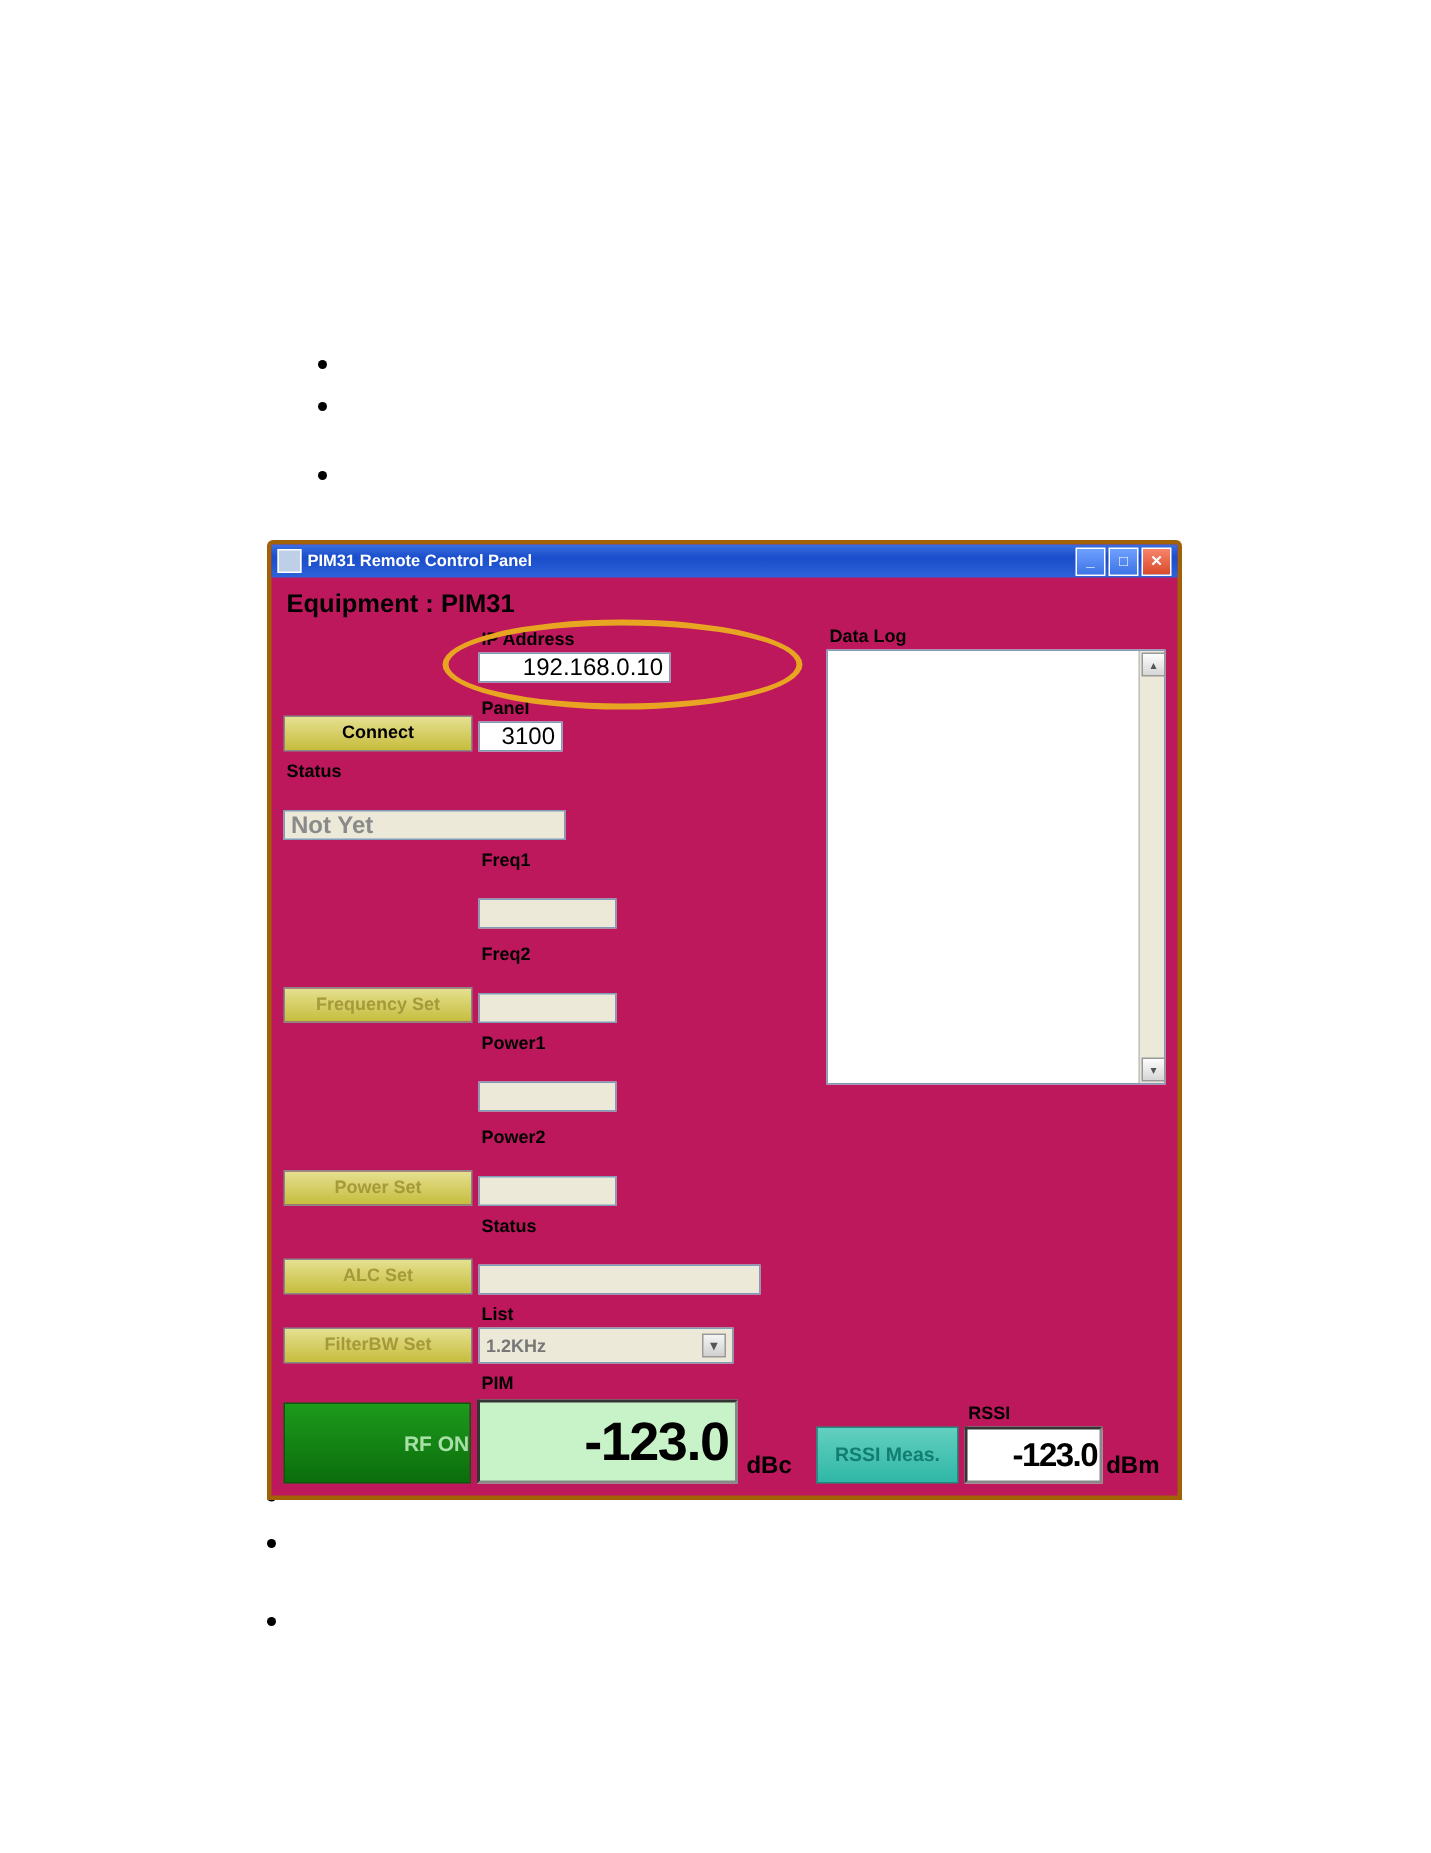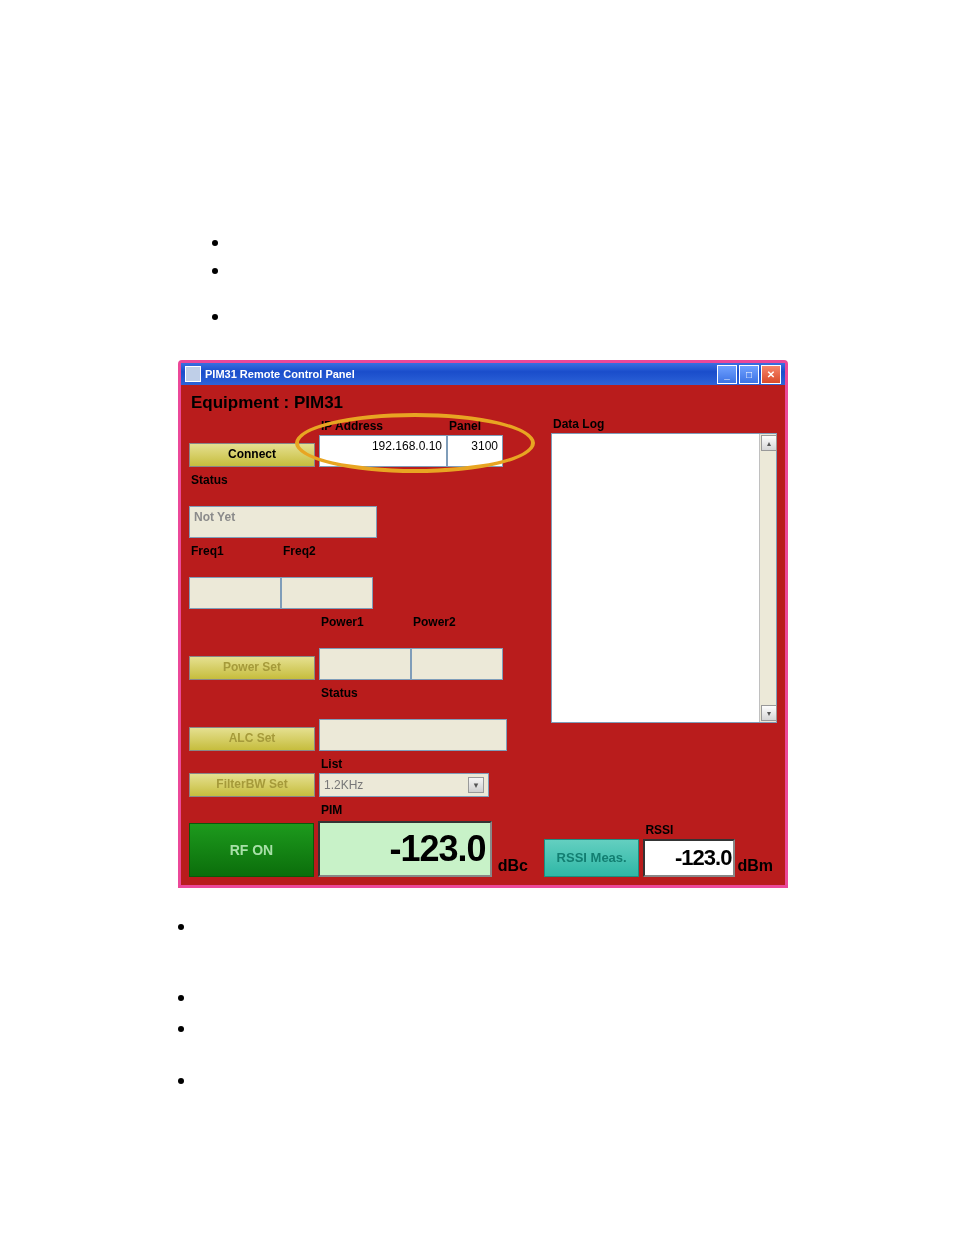--- a/index.html
+++ b/index.html
@@ -1,47 +1,47 @@
 <!DOCTYPE html>
 <html><head>
 <meta charset="utf-8">
 <style>
   html,body{margin:0;padding:0;background:#fff;font-family:Tahoma,Arial,sans-serif;font-size:12px;color:#000;}
   .page{width:954px;height:1235px;position:relative;}
   
   .bullet{position:absolute;width:6px;height:6px;background:#000;border-radius:50%;}
   
-  .window{position:absolute;left:178px;top:360px;width:604px;border:3px solid #ec4899;border-radius:4px 4px 0 0;background:#b91c1c;}
+  .window{position:absolute;left:178px;top:360px;width:604px;border:3px solid #a16207;border-radius:4px 4px 0 0;background:#be185d;}
   .titlebar{height:22px;background:linear-gradient(#3a6fe0,#1a4dcb 40%,#2d63d8);display:flex;align-items:center;padding:0 4px;color:#fff;font-size:11px;font-weight:bold;}
   .titlebar .icon{width:14px;height:14px;margin-right:4px;background:#bfcfe8;border:1px solid #fff;}
   .titlebar .title{flex:1;white-space:nowrap;}
   .titlebar .btn{width:18px;height:17px;margin-left:2px;border:1px solid #fff;display:flex;align-items:center;justify-content:center;font-size:10px;font-family:Arial;}
   .titlebar .btn.min,.titlebar .btn.max{background:linear-gradient(#6fa0ff,#3d74e5);color:#fff;}
   .titlebar .btn.close{background:linear-gradient(#f7856b,#d94a2a);color:#fff;}
   .body{position:relative;padding:6px 8px 8px 8px;border-radius:15px;}
   .equip-title{font-size:17px;font-weight:bold;margin:2px 0 6px 2px;}
   .row{display:flex;align-items:flex-end;margin-bottom:6px;}
   .btncell{width:130px;}
   .ybtn{width:124px;height:22px;border:1px solid #888;background:linear-gradient(#e5e090,#c6bd3d);text-align:center;line-height:20px;font-weight:bold;font-size:12px;color:#000;}
   .ybtn.disabled{color:#a59a3a;}
   .lbl{font-size:12px;font-weight:bold;margin:0 0 2px 2px;}
   .col{display:flex;flex-direction:column;}
-  .field{height:32px;background:#fff;border:1px solid #7f9db9;padding:0 4px;font-size:12px;text-align:right;line-height:20px;box-sizing:border-box;}
+  .field{height:20px;background:#fff;border:1px solid #7f9db9;padding:0 4px;font-size:16px;text-align:right;line-height:20px;box-sizing:border-box;}
   .field.ro{background:#ece9d8;text-align:left;color:#8a8a8a;margin-top:17px;}
-  .select{width:160px;height:22px;background:#ece9d8;border:1px solid #7f9db9;display:flex;align-items:center;justify-content:space-between;padding:0 4px;color:#777;font-size:12px;}
+  .select{width:160px;height:22px;background:#ece9d8;border:1px solid #7f9db9;display:flex;align-items:center;justify-content:space-between;padding:0 4px;color:#777;font-size:12px;font-weight:bold;}
   .select .arrow{width:14px;height:14px;border:1px solid #999;background:linear-gradient(#f5f5f5,#d0d0d0);display:flex;align-items:center;justify-content:center;font-size:9px;color:#555;}
   .mid{display:flex;flex-direction:column;gap:0;}
-  .inputs-col{display:flex;gap:0;}
+  .inputs-col{display:flex;gap:10px;flex-direction:column;}
   .datalog{position:absolute;right:10px;top:32px;width:224px;}
   .datalog-box{width:224px;height:288px;background:#fff;border:1px solid #7f9db9;position:relative;}
   .scroll{position:absolute;right:0;top:0;width:16px;height:100%;background:#ece9d8;border-left:1px solid #c0c0c0;}
   .scroll .arrowbtn{width:14px;height:14px;margin:1px;border:1px solid #999;background:linear-gradient(#fdfdfd,#d6d6d6);font-size:8px;display:flex;align-items:center;justify-content:center;color:#555;position:absolute;left:0;}
   .scroll .up{top:0;} .scroll .down{bottom:0;}
   .bottom{display:flex;align-items:flex-end;gap:4px;margin-top:2px;}
-  .rfon{width:126px;height:52px;background:linear-gradient(#1d9a1d,#0b6e0b);border:1px solid #0a5a0a;color:#a8e0a8;font-weight:bold;text-align:center;line-height:52px;font-size:14px;}
+  .rfon{width:126px;height:52px;background:linear-gradient(#1d9a1d,#0b6e0b);border:1px solid #0a5a0a;color:#a8e0a8;font-weight:bold;text-align:right;line-height:52px;font-size:14px;}
   .pimbox{border:2px inset #888;background:#c8f2c8;padding:2px 4px;width:166px;height:48px;display:flex;align-items:center;justify-content:flex-end;}
   .pimval{font-family:Arial,sans-serif;font-size:36px;font-weight:bold;letter-spacing:-1px;}
   .unit{font-size:16px;font-weight:bold;margin:0 4px 2px 2px;align-self:flex-end;}
   .rssibtn{width:96px;height:36px;background:linear-gradient(#63cfc0,#2fb7a6);border:1px solid #1c8e80;color:#127e71;font-weight:bold;text-align:center;line-height:36px;font-size:13px;margin-left:8px;}
   .rssi-col{display:flex;flex-direction:column;}
   .rssi-box{border:2px inset #888;background:#fff;height:34px;width:84px;display:flex;align-items:center;justify-content:flex-end;padding:0 2px;}
   .rssi-val{font-family:Arial,sans-serif;font-size:22px;font-weight:bold;letter-spacing:-1px;}
   
   .highlight{position:absolute;border:4px solid #e8a522;border-radius:50%;pointer-events:none;}
 </style>
@@ -93,20 +93,24 @@
       </div>
 
       <div class="row">
         <div class="col" style="width:188px;">
           <div class="lbl">Status</div>
           <div class="field ro" style="width:188px;font-weight:bold;">Not Yet</div>
         </div>
       </div>
 
       <div class="row">
+        <div class="btncell">
+          <div style="height:16px;"></div>
+          <div class="ybtn disabled">Frequency Set</div>
+        </div>
         <div class="inputs-col">
           <div class="col" style="width:92px;">
             <div class="lbl">Freq1</div>
             <div class="field ro" style="width:92px;"></div>
           </div>
           <div class="col" style="width:92px;">
             <div class="lbl">Freq2</div>
             <div class="field ro" style="width:92px;"></div>
           </div>
         </div>

